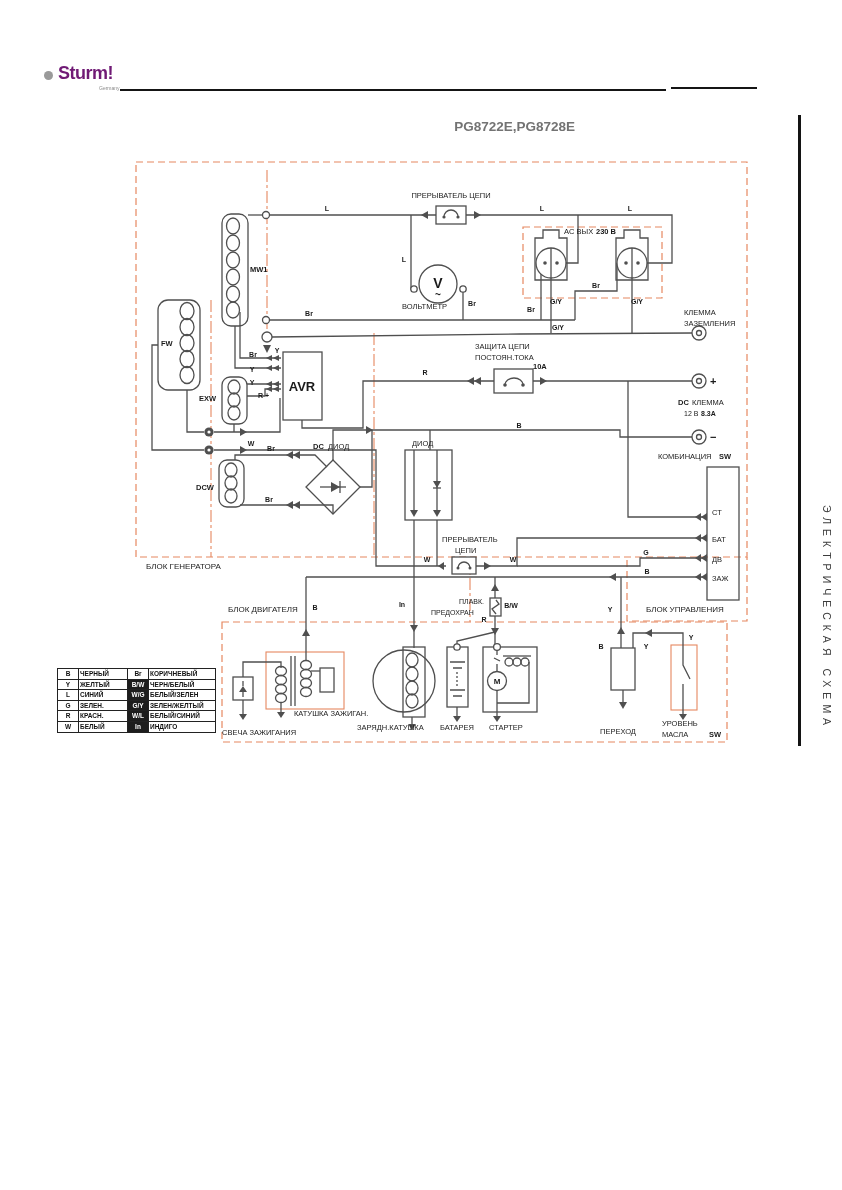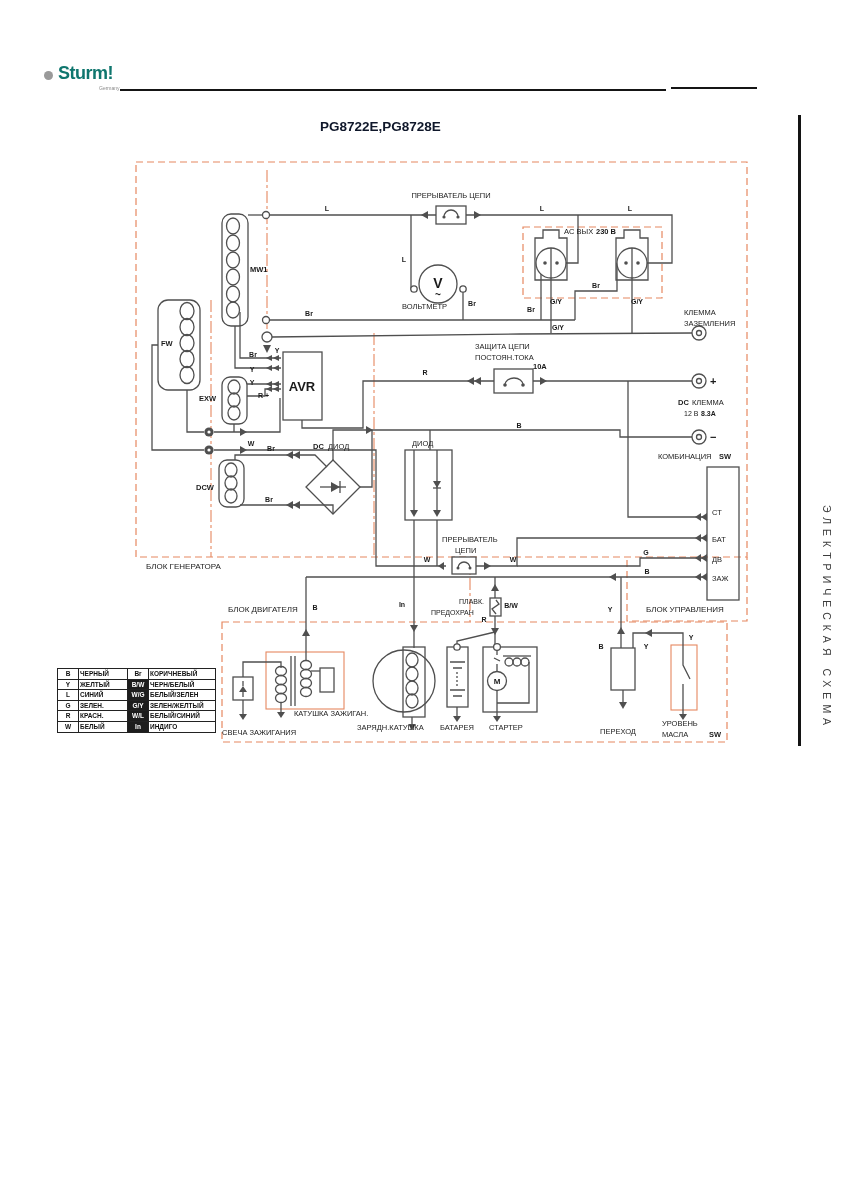--- a/index.html
+++ b/index.html
@@ -1,25 +1,25 @@
 <!DOCTYPE html>
 <html><head>
 <meta charset="utf-8">
 <style>
   html,body{margin:0;padding:0;background:#fff;}
   .page{position:relative;width:842px;height:1190px;background:#ffffff;overflow:hidden;
         font-family:"Liberation Sans",sans-serif;color:#1a1a1a;}
   
   .brand-dot{position:absolute;left:44px;top:71px;width:9px;height:9px;border-radius:50%;background:#9a9a9a;}
-  .brand{position:absolute;left:58px;top:63px;font-size:18px;font-weight:bold;letter-spacing:-0.5px;color:#0f766e;}
+  .brand{position:absolute;left:58px;top:63px;font-size:18px;font-weight:bold;letter-spacing:-0.5px;color:#701a75;}
   .brand-sub{position:absolute;left:99px;top:85px;font-size:5px;color:#8a8a8a;}
   .hline1{position:absolute;left:120px;top:89px;width:546px;height:2px;background:#151515;}
   .hline2{position:absolute;left:671px;top:87px;width:86px;height:2px;background:#151515;}
-  .title{position:absolute;left:320px;top:119px;width:255px;text-align:left;
-         font-size:13.5px;font-weight:bold;color:#0f172a;}
+  .title{position:absolute;left:320px;top:119px;width:255px;text-align:right;
+         font-size:13.5px;font-weight:bold;color:#737373;}
   
   .vrule{position:absolute;left:798px;top:115px;width:3px;height:631px;background:#141414;}
   .side-text{position:absolute;left:833px;top:505px;transform:rotate(90deg);transform-origin:0 0;
              white-space:nowrap;font-size:10.5px;letter-spacing:5px;color:#3c3c3c;}
   
   .legend{position:absolute;left:57px;top:668px;border-collapse:collapse;}
   .legend td{border:1px solid #222;font-size:6.5px;font-weight:bold;line-height:9.6px;
              padding:0 1px;white-space:nowrap;color:#111;}
   .legend td.code{width:18px;text-align:center;}
   .legend td.n1{width:46px;}

